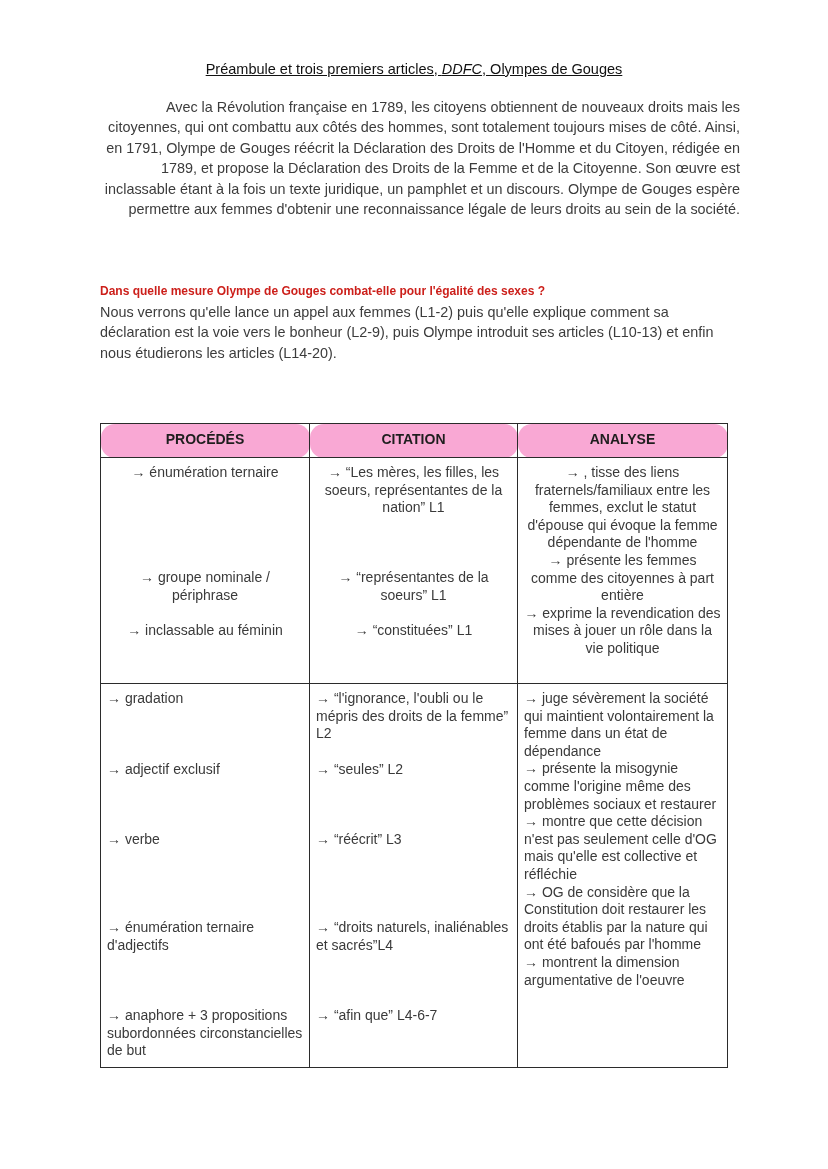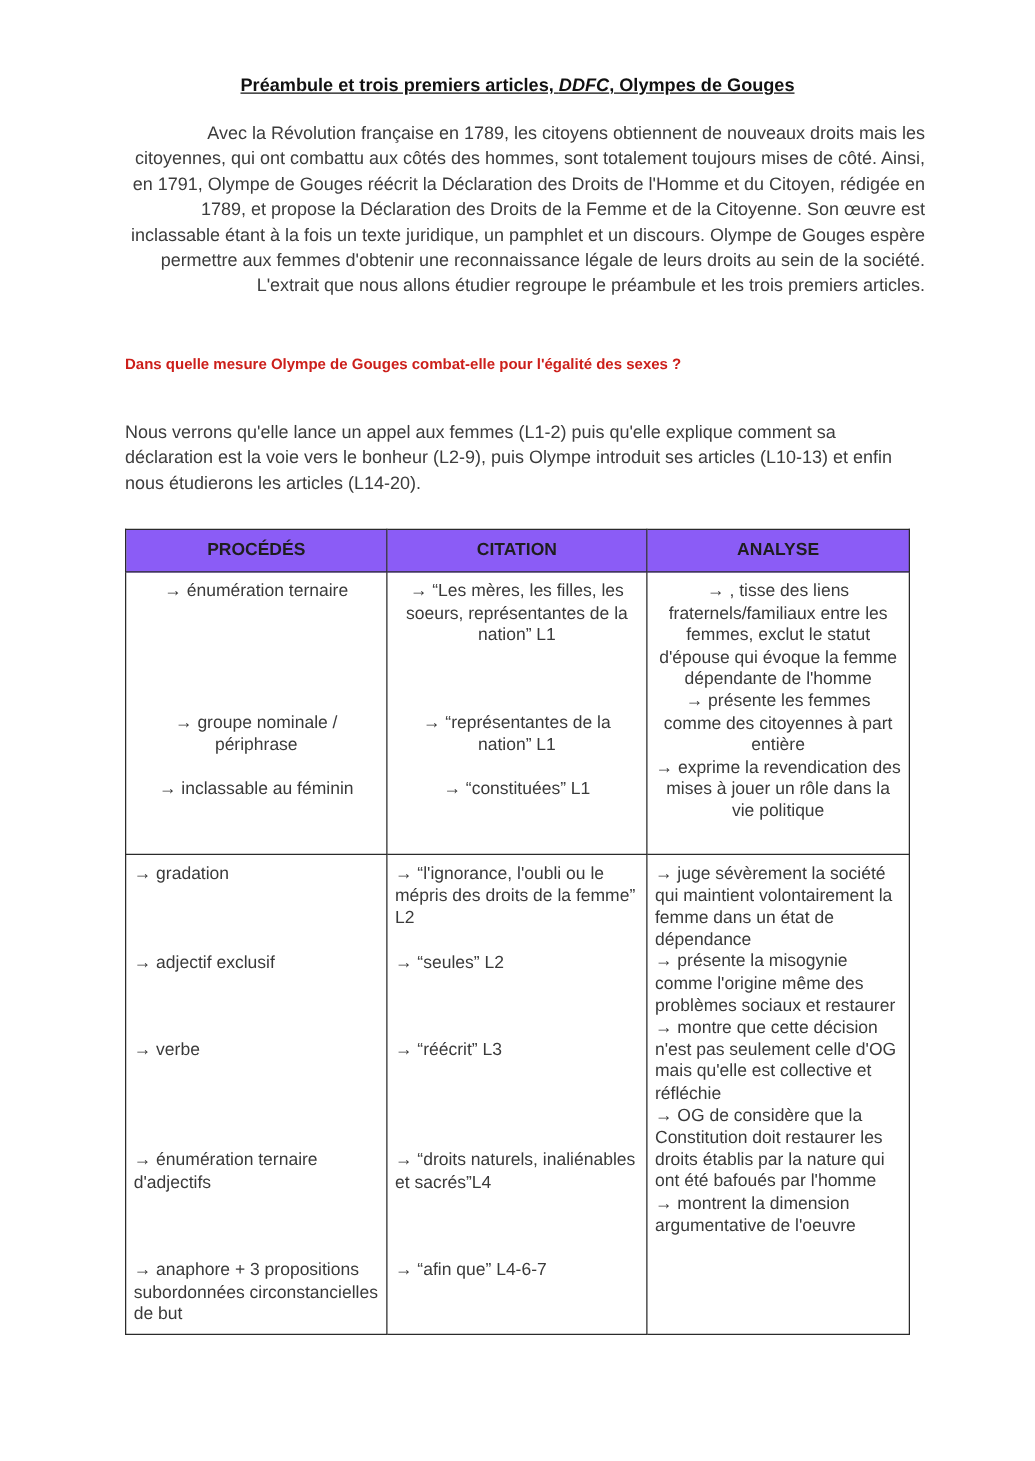--- a/index.html
+++ b/index.html
@@ -15,21 +15,21 @@
       color: #3a3a3a;
       overflow: hidden;
     }
     .page-title {
       position: absolute;
       left: 0;
       top: 59px;
       width: 828px;
       text-align: center;
       font-size: 14.5px;
-      font-weight: bold;
+      font-weight: normal;
       color: #111111;
       text-decoration: underline;
       line-height: 20px;
     }
     .page-title em { font-style: italic; }
     .intro {
       position: absolute;
       left: 100px;
       top: 97px;
       width: 640px;
@@ -45,21 +45,21 @@
       top: 281px;
       width: 640px;
       font-size: 12px;
       line-height: 20px;
       font-weight: bold;
       color: #cc1f1a;
     }
     .plan {
       position: absolute;
       left: 100px;
-      top: 336px;
+      top: 302px;
       width: 640px;
       font-size: 14.4px;
       line-height: 20.4px;
       color: #3c3c3c;
     }
     table.analysis {
       position: absolute;
       left: 100px;
       top: 423px;
       width: 627px;
@@ -71,42 +71,42 @@
     }
     table.analysis col.c1 { width: 209px; }
     table.analysis col.c2 { width: 208px; }
     table.analysis col.c3 { width: 210px; }
     table.analysis th, table.analysis td {
       border: 1.6px solid #2b2b2b;
       vertical-align: top;
       padding: 6px 6px 0 6px;
     }
     table.analysis th {
-      background: #8b5cf6;
+      background: #f9a8d4;
       color: #1e1e1e;
       font-weight: bold;
       font-size: 14px;
       height: 20px;
       text-align: center;
       padding: 7px 6px 6px 6px;
+      border-radius: 14px;
     }
     .cell-item { display: block; }
     .row1 td { height: 219px; text-align: center; }
     .row2 td { height: 377px; }
   </style>
 </head>
 <body>
 
 <div class="page-title">
   <span>Préambule et trois premiers articles, </span><em>DDFC</em><span>, Olympes de Gouges</span>
 </div>
 
 <div class="intro">
   <p>Avec la Révolution française en 1789, les citoyens obtiennent de nouveaux droits mais les citoyennes, qui ont combattu aux côtés des hommes, sont totalement toujours mises de côté. Ainsi, en 1791, Olympe de Gouges réécrit la Déclaration des Droits de l'Homme et du Citoyen, rédigée en 1789, et propose la Déclaration des Droits de la Femme et de la Citoyenne. Son œuvre est  inclassable étant à la fois un texte juridique, un pamphlet et un discours. Olympe de Gouges espère permettre aux femmes d'obtenir une reconnaissance légale de leurs droits au sein de la société.</p>
-  <p>L'extrait que nous allons étudier regroupe le préambule et les trois premiers articles.</p>
 </div>
 
 <div class="question">Dans quelle mesure Olympe de Gouges combat-elle pour l'égalité des sexes ?</div>
 
 <div class="plan">Nous verrons qu'elle lance un appel aux femmes (L1-2) puis qu'elle explique comment sa déclaration est la voie vers le bonheur (L2-9), puis Olympe introduit ses articles (L10-13) et enfin nous étudierons les articles (L14-20).</div>
 
 <table class="analysis">
   <colgroup>
     <col class="c1">
       <col class="c2">
@@ -121,21 +121,21 @@
   </thead>
   <tbody>
     <tr class="row1">
       <td>
         <span class="cell-item" style="height:105px">→ énumération ternaire</span>
         <span class="cell-item" style="height:53px">→ groupe nominale / périphrase</span>
         <span class="cell-item">→ inclassable au féminin</span>
       </td>
       <td>
         <span class="cell-item" style="height:105px">→ “Les mères, les filles, les soeurs, représentantes de la nation” L1</span>
-        <span class="cell-item" style="height:53px">→ “représentantes de la nation” L1</span>
+        <span class="cell-item" style="height:53px">→ “représentantes de la soeurs” L1</span>
         <span class="cell-item">→ “constituées” L1</span>
       </td>
       <td>
         <span class="cell-item">→ , tisse des liens fraternels/familiaux entre les femmes, exclut le statut d'épouse qui évoque la femme dépendante de l'homme</span>
         <span class="cell-item">→ présente les femmes comme des citoyennes à part entière</span>
         <span class="cell-item">→ exprime la revendication des mises à jouer un rôle dans la vie politique</span>
       </td>
     </tr>
     <tr class="row2">
       <td>

